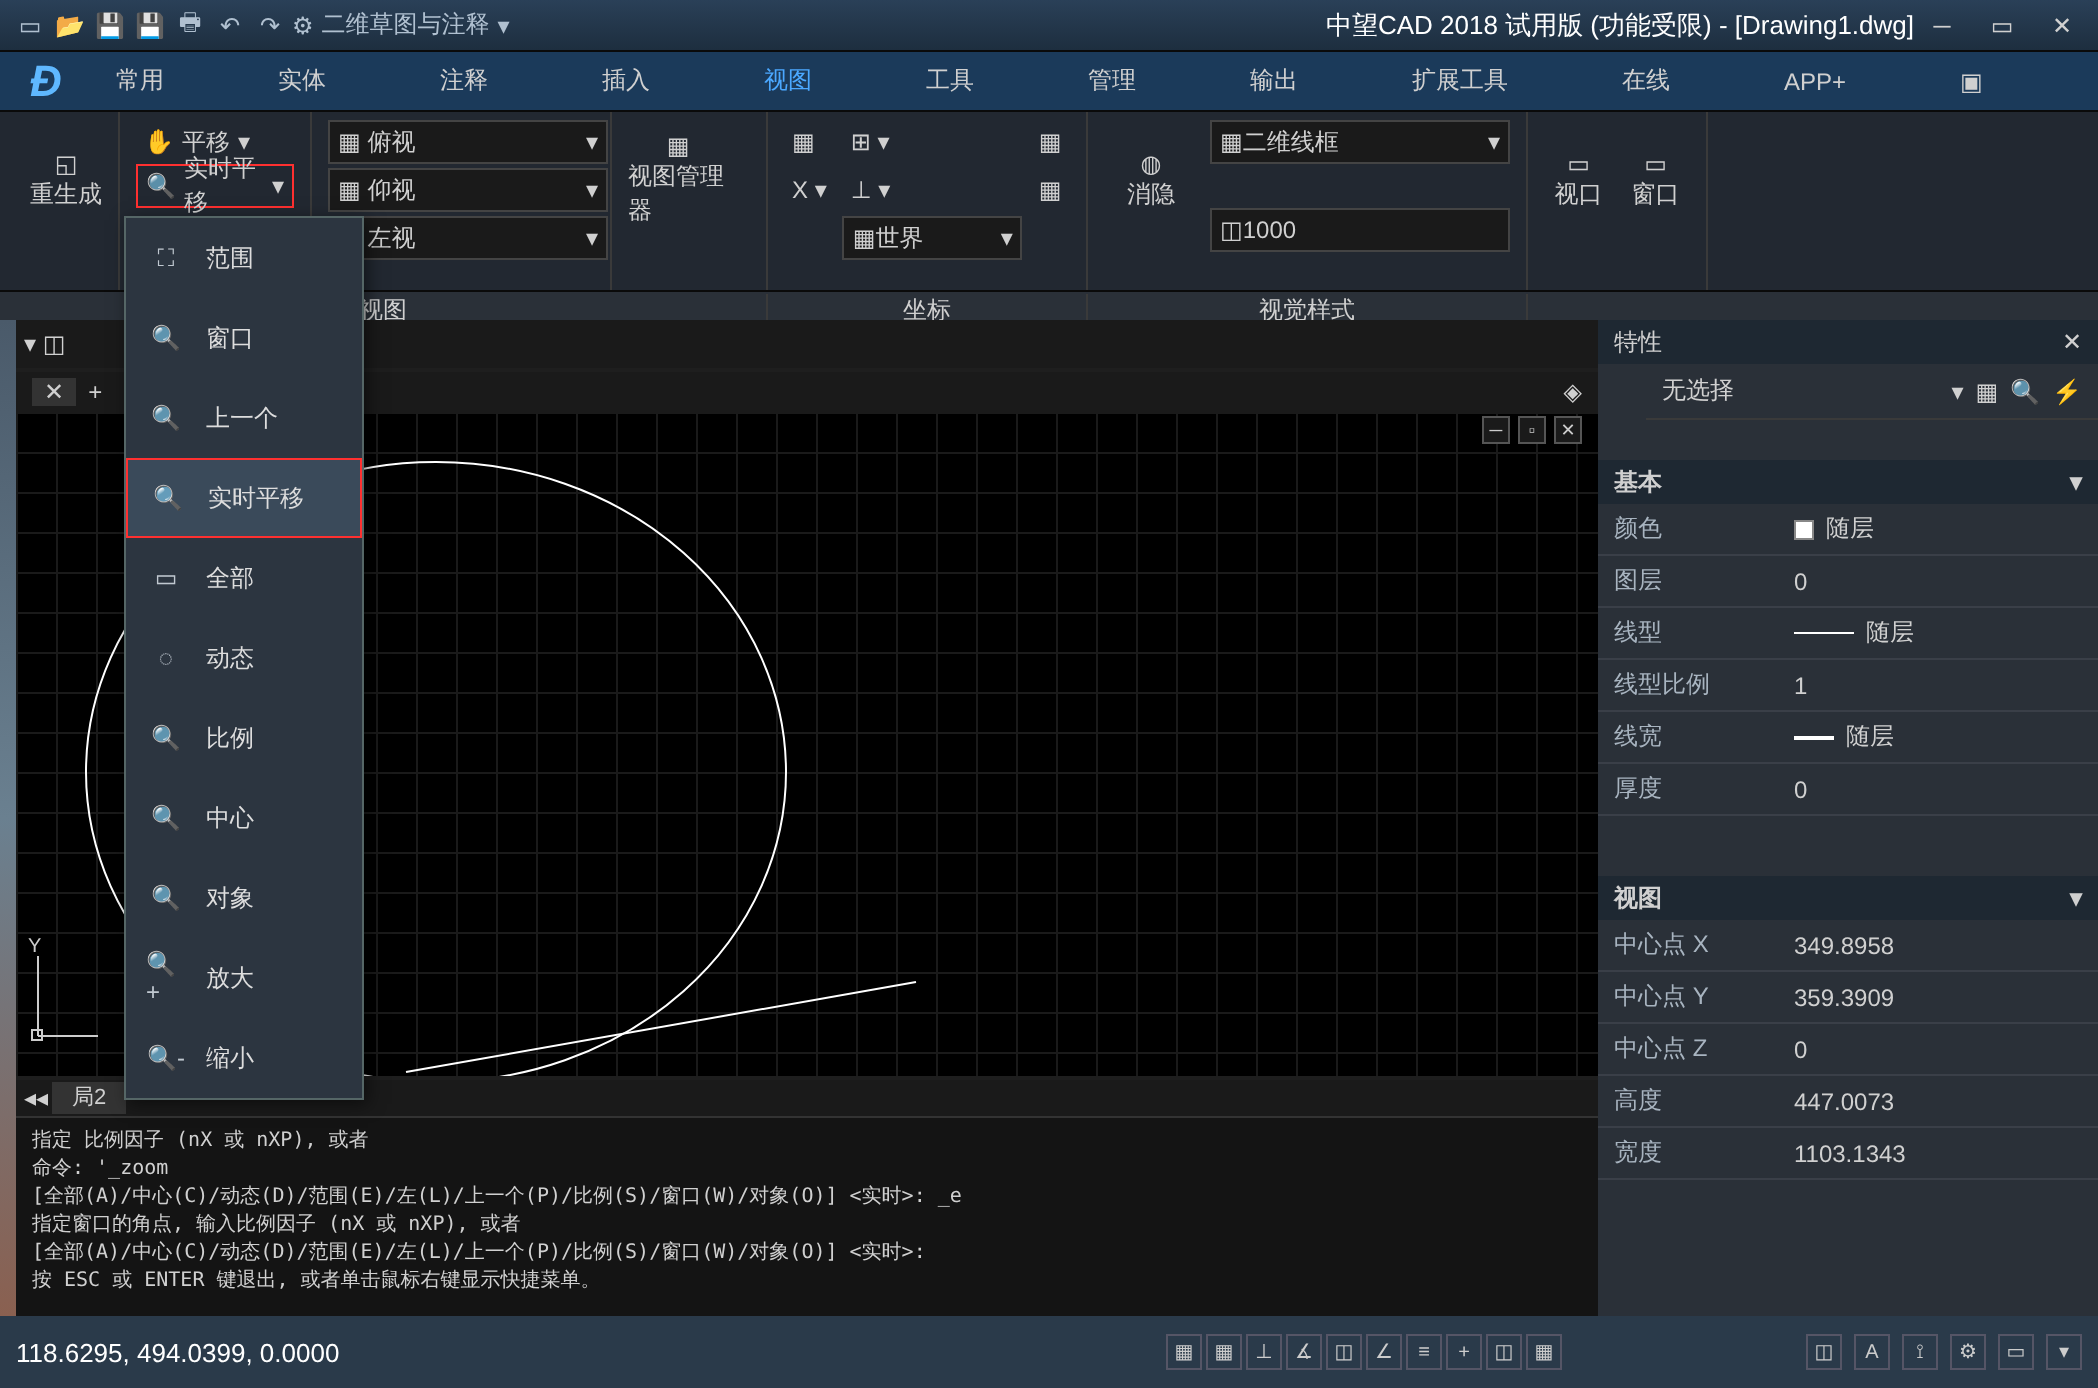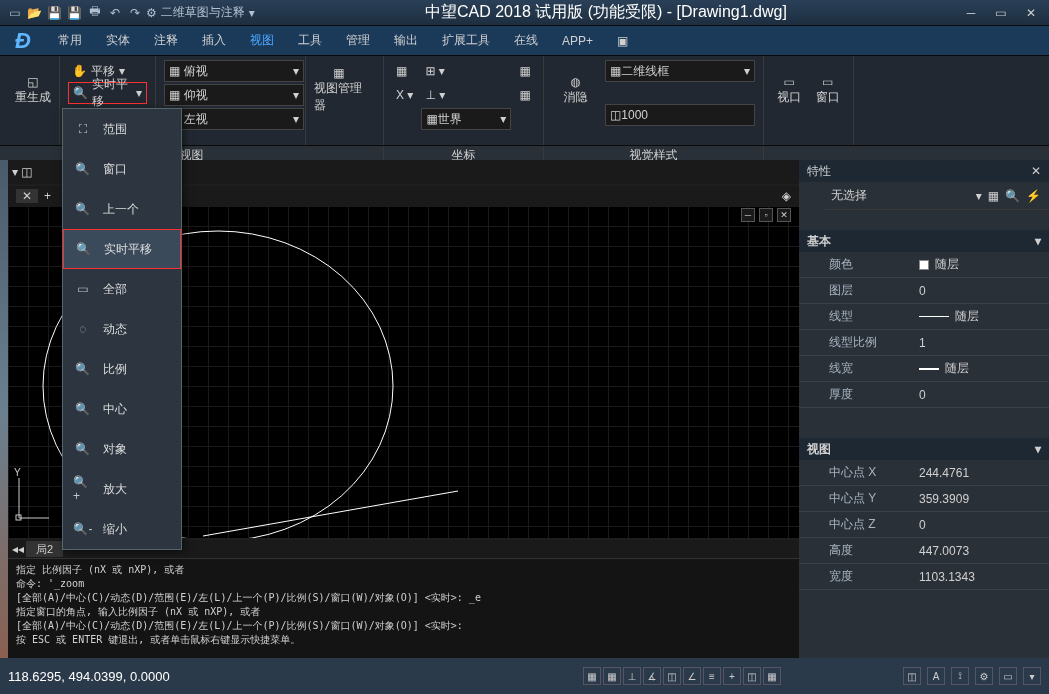--- a/index.html
+++ b/index.html
@@ -14,32 +14,32 @@
 }
 .titlebar {
   height: 26px;
   background: linear-gradient(#2a4058, #1d2e3f);
   display: flex;
   align-items: center;
   border-bottom: 1px solid #0a0a0a;
 }
 .quick-toolbar { display: flex; gap: 2px; padding-left: 6px; align-items: center; }
 .qt-btn { width: 18px; height: 18px; display: flex; align-items: center; justify-content: center; color: #b0c0d0; }
-.title-center { flex: 1; text-align: center; color: #fff; font-size: 16px; }
+.title-center { flex: 1; text-align: right; color: #fff; font-size: 13px; }
 .title-right { display: flex; gap: 2px; padding-right: 4px; }
 .win-btn { width: 28px; height: 20px; display: flex; align-items: center; justify-content: center; color: #d0d0d0; }
 .logo-strip {
   height: 30px;
   background: #1b3a5a;
   display: flex;
   align-items: center;
   border-bottom: 1px solid #0a0a0a;
 }
 .logo { width: 46px; color: #5fb8ff; font-size: 22px; font-style: italic; font-weight: bold; text-align: center; }
-.tablist { display: flex; height: 30px; }
+.tablist { display: flex; height: 30px; gap: 33px; }
 .tab {
   padding: 0 12px; display: flex; align-items: center; color: #d0d0d0;
 }
 .tab.active { color: #4ba8ff; }
 .ribbon {
   height: 90px;
   background: #222831;
   display: flex;
   border-bottom: 1px solid #0a0a0a;
 }
@@ -109,21 +109,21 @@
   color:#d0d0d0;overflow-y:auto;border-top:1px solid #333;
 }
 .command-line { white-space:nowrap;}
 .props-panel {
   width: 250px; background:#2a3038; display:flex;flex-direction:column;
 }
 .props-header { height:22px;background:#1e2832;display:flex;align-items:center;padding:0 8px;justify-content:space-between;}
 .props-sel { height:28px;display:flex;align-items:center;padding:0 8px;justify-content:space-between;border-bottom:1px solid #3a3a3a;margin-left:24px;}
 .prop-section { background:#1e2832;height:22px;display:flex;align-items:center;padding:0 8px;justify-content:space-between;font-weight:bold;}
 .prop-row { height:26px;display:flex;align-items:center;border-bottom:1px solid #3a3f48;}
-.prop-label { width:90px;padding-left:8px;color:#a8b4c0;margin-left:22px;}
+.prop-label { width:90px;padding-left:8px;color:#a8b4c0;}
 .prop-val { flex:1;padding-left:8px;display:flex;align-items:center;gap:6px;}
 .color-sw { width:10px;height:10px;border:1px solid #888;display:inline-block;}
 .statusbar {
   position:absolute;bottom:0;left:0;right:0;height:36px;
   background:#2a3a4a;display:flex;align-items:center;padding:0 8px;
   color:#fff;font-size:13px;gap:4px;
 }
 .status-btns { display:flex;gap:2px;margin-left:auto;margin-right:260px;}
 .status-btn { width:18px;height:18px;border:1px solid #556;display:flex;align-items:center;justify-content:center;font-size:10px;color:#ccc;}
 .decoration-bg {
@@ -383,21 +383,21 @@
         <div class="prop-label">厚度</div>
         <div class="prop-val">0</div>
       </div>
     <div style="height:30px"></div>
     <div class="prop-section">
         <span>视图</span>
         <span>▾</span>
       </div>
     <div class="prop-row">
         <div class="prop-label">中心点 X</div>
-        <div class="prop-val">244.4761</div>
+        <div class="prop-val">349.8958</div>
       </div>
     <div class="prop-row">
         <div class="prop-label">中心点 Y</div>
         <div class="prop-val">359.3909</div>
       </div>
     <div class="prop-row">
         <div class="prop-label">中心点 Z</div>
         <div class="prop-val">0</div>
       </div>
     <div class="prop-row">

